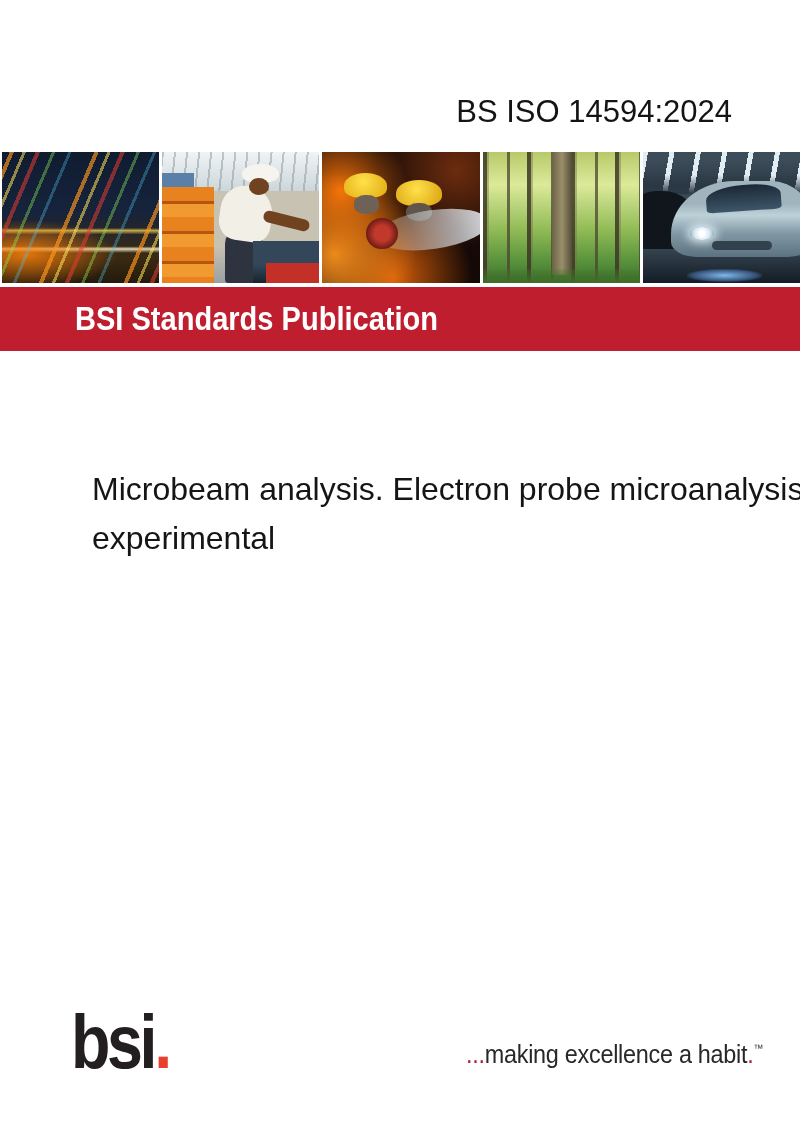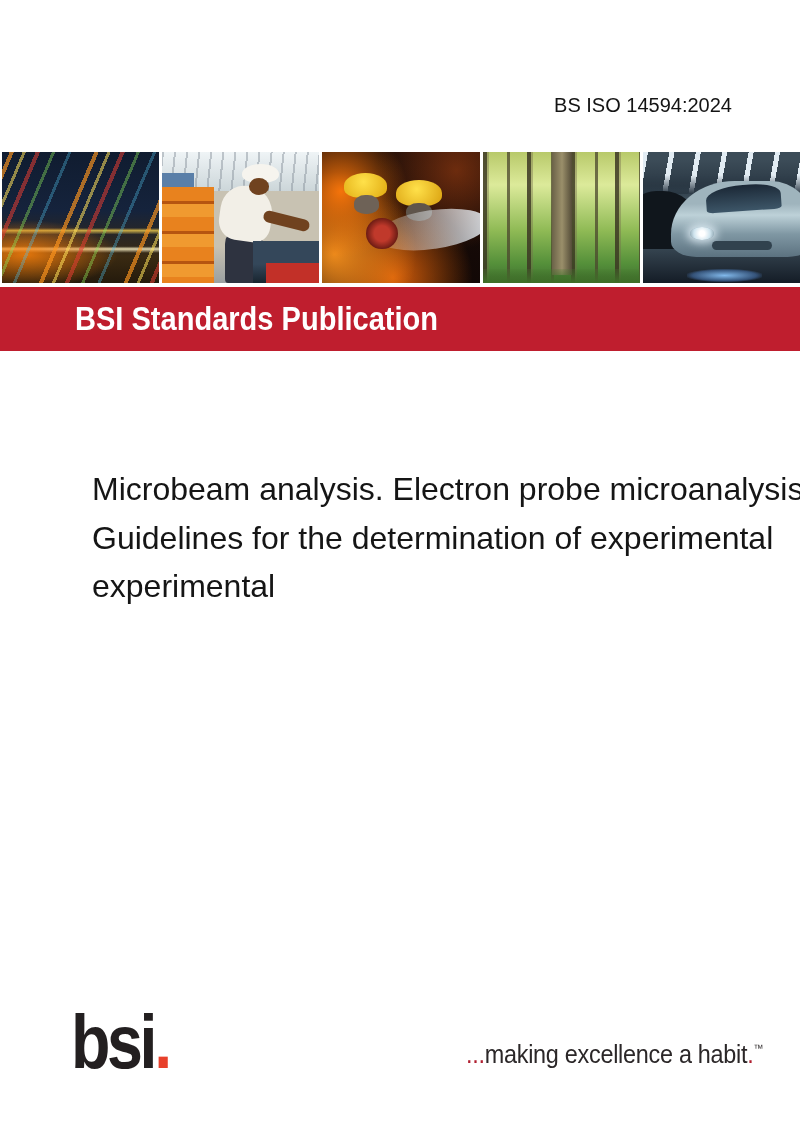--- a/index.html
+++ b/index.html
@@ -7,21 +7,21 @@
     width:800px; height:1132px;
     position:relative;
     background:#ffffff;
     overflow:hidden;
     font-family:"Liberation Sans", sans-serif;
   }
 
   
   .doc-ref {
     position:absolute; top:94px; right:68px;
-    font-size:20px; color:#141414; letter-spacing:0;
+    font-size:31px; color:#141414; letter-spacing:0;
   }
 
   
   .strip {
     position:absolute; top:152px; left:0; width:800px; height:131px;
     display:flex; gap:3px; padding-left:2px; box-sizing:border-box;
     background:#ffffff;
   }
   .ph { flex:1; position:relative; overflow:hidden; background:#222; }
   .ph > div { position:absolute; }
@@ -191,19 +191,18 @@
     <div class="p5-glow"></div>
   </div>
 </div>
 
 <div class="band">
   <span class="band-label">BSI Standards Publication</span>
 </div>
 
 <div class="title">
   <div class="line">Microbeam analysis. Electron probe microanalysis.</div>
-  <div class="line">Guidelines for the determination of experimental</div>
   <div class="line">experimental</div>
 </div>
 
 <div class="logo"><span>bsi</span><span class="dot">.</span></div>
 
 <div class="tagline"><span class="red">...</span><span>making excellence a habit</span><span class="red">.</span><span class="tm">™</span></div>
 
 </body></html>

